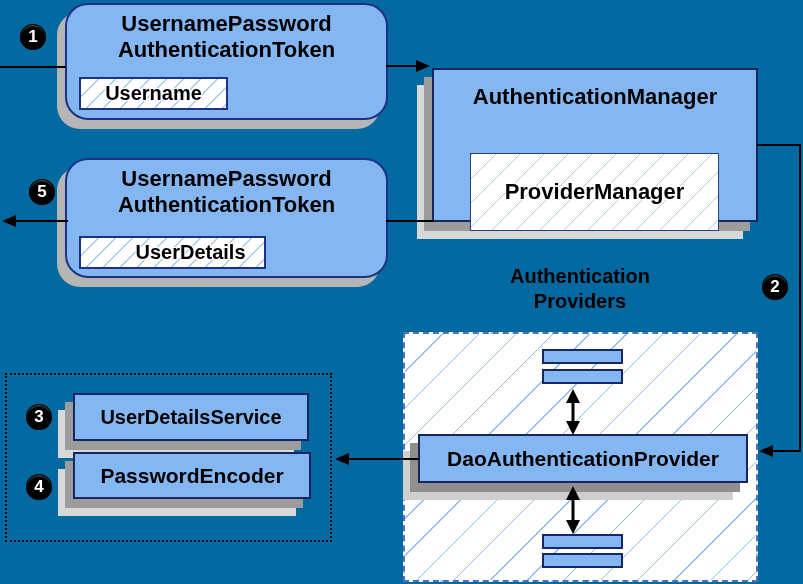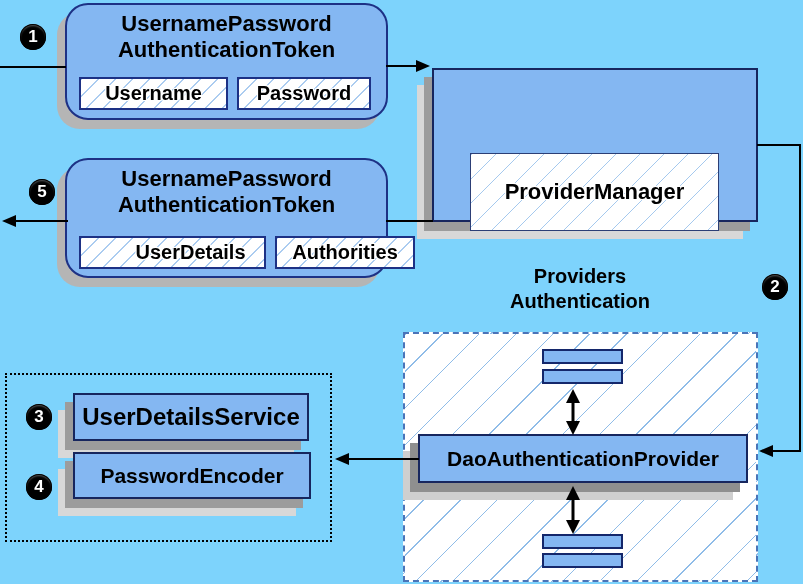--- a/index.html
+++ b/index.html
@@ -1,17 +1,17 @@
 <!DOCTYPE html>
 <html><head>
 <meta charset="utf-8">
 <style>
   html,body{margin:0;padding:0;background:#fff;}
   .canvas{
-    position:relative;width:803px;height:584px;background:#7dd3fc;
+    position:relative;width:803px;height:584px;background:#0369a1;
     font-family:"Liberation Sans",sans-serif;color:#000;overflow:hidden;
   }
   
   .hatch-sm{background-color:#fff;background-image:repeating-linear-gradient(135deg,#abccf0 0,#abccf0 1px,transparent 1px,transparent 12px);}
   .hatch-md{background-color:#fff;background-image:repeating-linear-gradient(135deg,#a5c9ee 0,#a5c9ee 1px,transparent 1px,transparent 17px);}
   .hatch-lg{background-color:#fff;background-image:repeating-linear-gradient(135deg,#8fbce8 0,#8fbce8 1px,transparent 1px,transparent 26px);}
 
   .badge{
     position:absolute;width:26px;height:26px;border-radius:50%;
     background:#000;color:#fff;font-weight:bold;font-size:17px;
@@ -54,21 +54,21 @@
 
   .bar{position:absolute;width:77px;height:11px;background:#84b7f2;border:2px solid #14276b;z-index:2;}
 
   .dao-box{left:418px;top:434px;width:326px;height:45px;font-size:21px;line-height:45px;
     box-shadow:-8px 9px 0 #8f8f8f,-15px 17px 0 #cfcfcf;}
 
   .dotted-box{
     position:absolute;left:5px;top:373px;width:323px;height:165px;
     border:2px dotted #000;z-index:1;
   }
-  .uds-box{left:73px;top:393px;width:232px;height:44px;font-size:24px;line-height:44px;}
+  .uds-box{left:73px;top:393px;width:232px;height:44px;font-size:20px;line-height:44px;}
   .pe-box{left:73px;top:452px;width:234px;height:43px;font-size:21px;line-height:43px;}
 
   svg.connectors{position:absolute;left:0;top:0;z-index:5;pointer-events:none;}
   svg .ln{stroke:#000;stroke-width:2;fill:none;}
   svg .ln-thick{stroke:#000;stroke-width:3;fill:none;}
   svg .head{fill:#000;stroke:none;}
 </style>
 </head>
 <body>
 
@@ -80,50 +80,45 @@
 
   <div class="round-box" style="left:65px;top:3px;width:319px;height:113px;">
     <div class="rb-title">
       <div>UsernamePassword</div>
       <div>AuthenticationToken</div>
     </div>
     <div class="field-row">
       <div class="field-box hatch-sm" style="width:145px;">
         <span class="halo">Username</span>
       </div>
-      <div class="field-box hatch-sm" style="width:130px;">
-        <span class="halo">Password</span>
-      </div>
     </div>
   </div>
 
   <div class="rect-box" style="left:432px;top:68px;width:322px;height:150px;">
+    <div class="am-title">AuthenticationManager</div>
     <div class="provider-inner hatch-md">
       <span class="halo">ProviderManager</span>
     </div>
   </div>
 
   <div class="round-box" style="left:65px;top:158px;width:319px;height:116px;">
     <div class="rb-title">
       <div>UsernamePassword</div>
       <div>AuthenticationToken</div>
     </div>
     <div class="field-row" style="top:76px;">
       <div class="field-box hatch-sm" style="width:147px;padding-left:36px;">
         <span class="halo">UserDetails</span>
       </div>
-      <div class="field-box hatch-sm" style="width:136px;">
-        <span class="halo">Authorities</span>
-      </div>
     </div>
   </div>
 
   <div class="providers-label">
+    <div>Authentication</div>
     <div>Providers</div>
-    <div>Authentication</div>
   </div>
 
   <div class="bar" style="left:542px;top:349px;"></div>
   <div class="bar" style="left:542px;top:369px;"></div>
   <div class="bar" style="left:542px;top:534px;"></div>
   <div class="bar" style="left:542px;top:553px;"></div>
 
   <div class="rect-box dao-box">
     <span>DaoAuthenticationProvider</span>
   </div>

